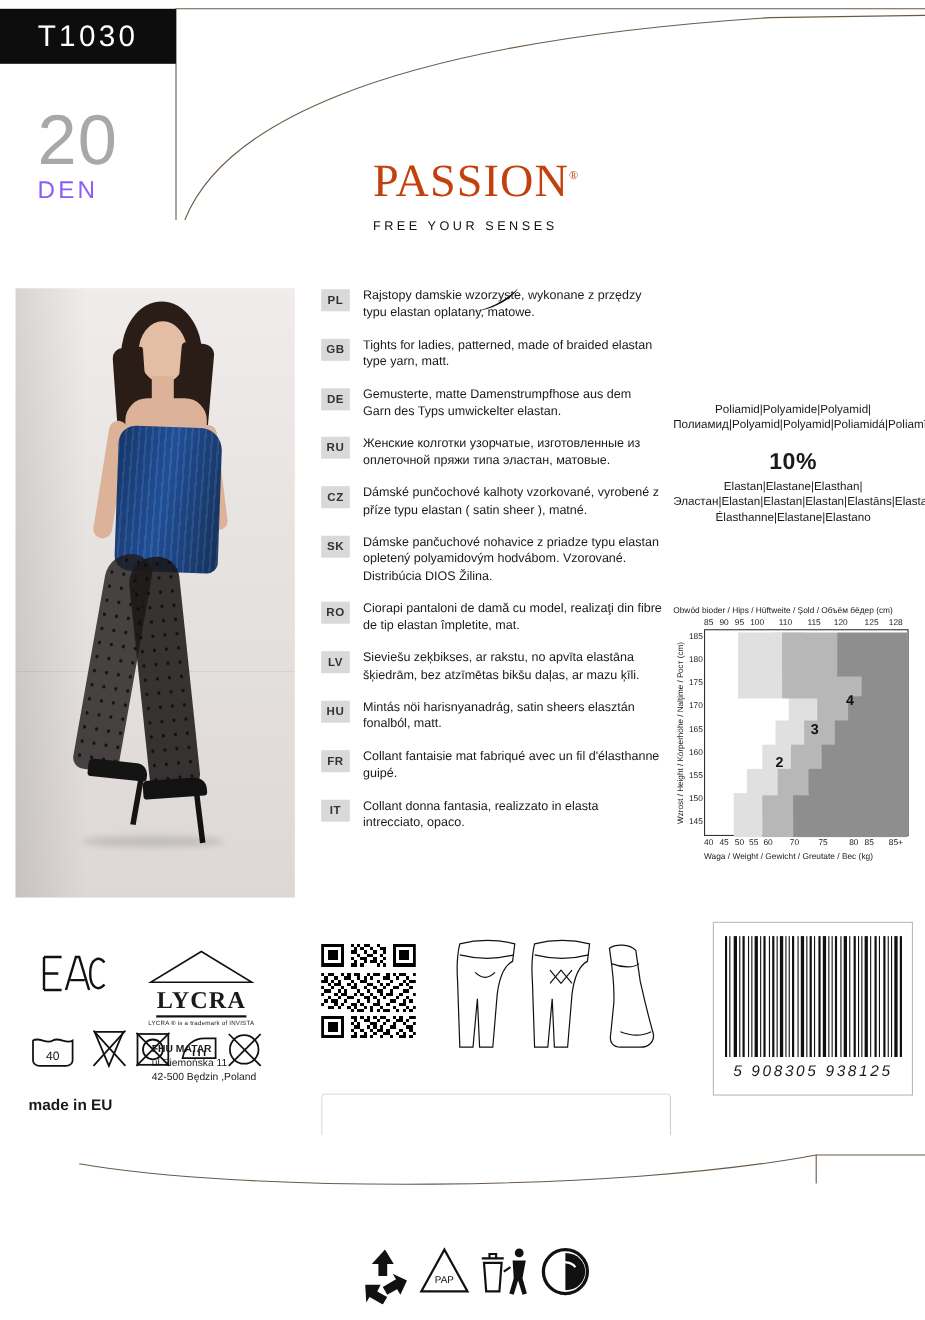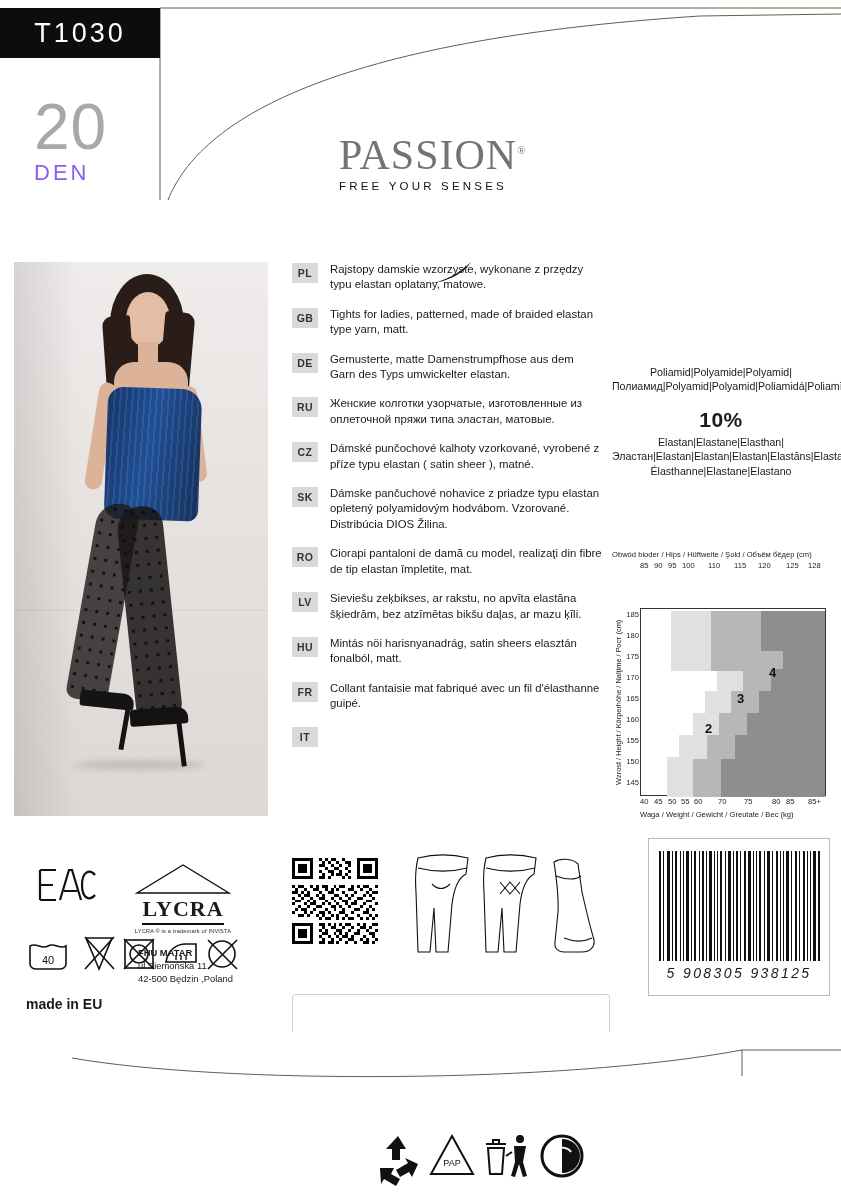--- a/index.html
+++ b/index.html
@@ -31,22 +31,22 @@
     letter-spacing: 1px;
   }
   .den-label {
     font-size: 22px; color: #8b5cf6; letter-spacing: 3px; margin-top: 4px;
   }
 
   
   .brand { position: absolute; left: 339px; top: 128px; width: 230px; }
   .brand-name {
     font-family: "Liberation Serif", serif;
-    font-size: 42px; letter-spacing: 1px; color: #737373; font-weight: 400;
-    position: relative; display: inline-block; line-height: 44px;
+    font-size: 42px; letter-spacing: 1px; color: #c2410c; font-weight: 400;
+    position: relative; display: inline-block; line-height: 64px;
   }
   .brand-reg { font-size: 11px; vertical-align: super; }
   .brand-tag {
     font-size: 11.5px; letter-spacing: 3.2px; color: #111; margin-top: 3px;
   }
   .brand-swoosh { position: absolute; left: 86px; top: 132px; }
 
   
   .photo {
     position: absolute; left: 14px; top: 262px; width: 254px; height: 554px;
@@ -165,21 +165,21 @@
   .comp { position: absolute; left: 612px; top: 362px; width: 218px; text-align: center; }
   .comp-pct { font-size: 21px; font-weight: 700; letter-spacing: .5px; }
   .comp-pct.second { margin-top: 14px; }
   .comp-list { font-size: 10.6px; line-height: 14.4px; margin-top: 3px; }
 
   
   .sizechart { position: absolute; left: 612px; top: 550px; width: 218px; }
   .sc-top-label { font-size: 7.6px; color: #222; margin-bottom: 2px; }
   .sc-ticks-top { position: relative; height: 11px; font-size: 7.6px; color: #222; }
   .sc-ticks-top span { position: absolute; top: 0; }
-  .sc-body { position: relative; display: flex; margin-top: 36px; }
+  .sc-body { position: relative; display: flex; }
   .sc-ylabel {
     writing-mode: vertical-rl; transform: rotate(180deg);
     font-size: 7.4px; color: #222; text-align: center;
     width: 12px; height: 188px; display: flex; align-items: center; justify-content: center;
   }
   .sc-yticks { width: 16px; height: 188px; position: relative; font-size: 7.6px; color: #222; }
   .sc-yticks span { position: absolute; right: 1px; }
   .sc-grid {
     position: relative; width: 186px; height: 188px;
     border: 1px solid #333; background: #ffffff;
@@ -222,21 +222,21 @@
     border: 1px solid #b9b9b9; background: #fff; font-style: italic;
   }
   .bc-bars { position: absolute; left: 10px; top: 12px; width: 162px; height: 110px; }
   .bc-num {
     position: absolute; left: 0; right: 0; top: 126px; text-align: center;
     font-size: 14px; letter-spacing: 2.4px; font-family: "Liberation Sans", sans-serif;
   }
 
   
   .bottom-arc { position: absolute; left: 0; top: 1032px; width: 841px; height: 70px; }
-  .footer-icons { position: absolute; left: 0; top: 1126px; width: 841px; height: 60px; padding-left: 48px; }
+  .footer-icons { position: absolute; left: 0; top: 1126px; width: 841px; height: 60px; }
 </style>
 </head>
 <body>
 
 <div class="page">
 
   <div class="arc-wrap">
     <svg width="841" height="200" viewBox="0 0 841 200">
       <path d="M160 200 L160 8 L841 8" fill="none" stroke="#6b5a48" stroke-width="1"></path>
       <path d="M168 200 C 200 120, 330 40, 700 16 L841 14" fill="none" stroke="#6b5a48" stroke-width="1"></path>
@@ -322,20 +322,21 @@
     <div class="lang-row">
       <div class="lang-badge">HU</div>
       <div class="lang-text">Mintás nöi harisnyanadrág, satin sheers elasztán fonalból, matt.</div>
     </div>
     <div class="lang-row">
       <div class="lang-badge">FR</div>
       <div class="lang-text">Collant fantaisie mat fabriqué avec un fil d'élasthanne guipé.</div>
     </div>
     <div class="lang-row">
       <div class="lang-badge">IT</div>
+      <div class="lang-text">Collant donna fantasia, realizzato in elasta intrecciato, opaco.</div>
     </div>
   </div>
 
   <div class="comp">
     <div class="comp-list">Poliamid|Polyamide|Polyamid|Полиамид|Polyamid|Polyamid|Poliamidá|Poliamīda|Poliamid|Polyamide|Poliammide|Poliamidas</div>
     <div class="comp-pct second">10%</div>
     <div class="comp-list">Elastan|Elastane|Elasthan|Эластан|Elastan|Elastan|Elastan|Elastāns|Elastan|Élasthanne|Elastane|Elastano</div>
   </div>
 
   <div class="sizechart">

